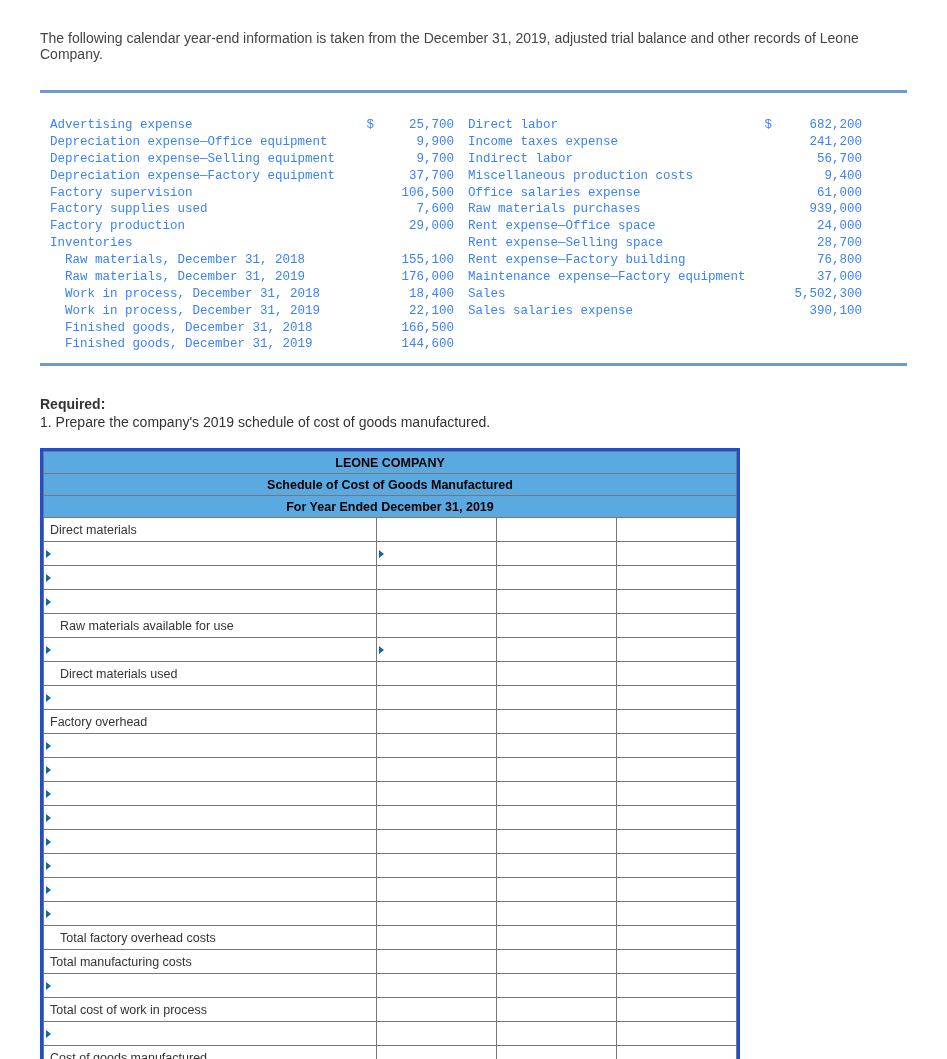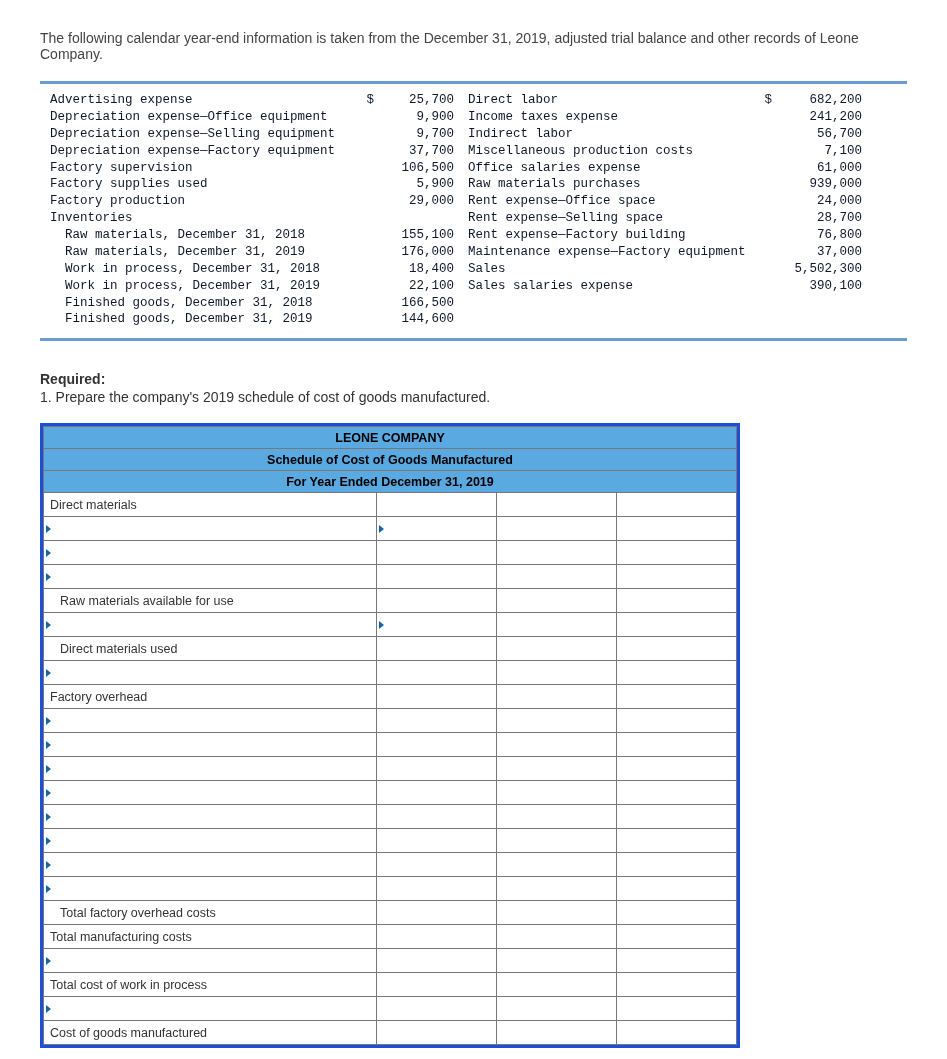--- a/index.html
+++ b/index.html
@@ -4,29 +4,29 @@
 <style>
   * { box-sizing: border-box; }
   body {
     font-family: Arial, Helvetica, sans-serif;
     font-size: 13px;
     color: #333;
     margin: 0;
     padding: 30px 40px;
     background: #fff;
   }
-  .intro { font-size: 14px; color: #444; margin-bottom: 19px; max-width: 870px; }
+  .intro { font-size: 14px; color: #444; margin-bottom: 28px; max-width: 870px; }
   .tb-box {
     border-top: 3px solid #6b9bd1;
     border-bottom: 3px solid #6b9bd1;
-    padding: 8px 10px 10px 10px;
+    padding: 24px 10px 10px 10px;
     margin-bottom: 30px;
     font-family: "Courier New", monospace;
     font-size: 12.5px;
-    color: #0f172a;
+    color: #3b82f6;
     max-width: 880px;
   }
   .tb-row { display: flex; line-height: 1.35; }
   .tb-col-l { width: 310px; white-space: pre; }
   .tb-col-lv { width: 80px; text-align: right; white-space: pre; }
   .tb-gap { width: 14px; }
   .tb-col-r { width: 290px; white-space: pre; }
   .tb-col-rv { width: 90px; text-align: right; white-space: pre; }
   .tb-col-sym { width: 14px; text-align: right; }
   .req-h { font-size: 14px; font-weight: bold; margin-bottom: 2px; }
@@ -110,35 +110,35 @@
         <div class="tb-col-sym"></div>
         <div class="tb-col-rv">56,700</div>
       </div>
       <div class="tb-row">
         <div class="tb-col-l">Depreciation expense—Factory equipment</div>
         <div class="tb-col-sym"></div>
         <div class="tb-col-lv">37,700</div>
         <div class="tb-gap"></div>
         <div class="tb-col-r">Miscellaneous production costs</div>
         <div class="tb-col-sym"></div>
-        <div class="tb-col-rv">7,100</div>
+        <div class="tb-col-rv">9,400</div>
       </div>
       <div class="tb-row">
         <div class="tb-col-l">Factory supervision</div>
         <div class="tb-col-sym"></div>
         <div class="tb-col-lv">106,500</div>
         <div class="tb-gap"></div>
         <div class="tb-col-r">Office salaries expense</div>
         <div class="tb-col-sym"></div>
         <div class="tb-col-rv">61,000</div>
       </div>
       <div class="tb-row">
         <div class="tb-col-l">Factory supplies used</div>
         <div class="tb-col-sym"></div>
-        <div class="tb-col-lv">5,900</div>
+        <div class="tb-col-lv">7,600</div>
         <div class="tb-gap"></div>
         <div class="tb-col-r">Raw materials purchases</div>
         <div class="tb-col-sym"></div>
         <div class="tb-col-rv">939,000</div>
       </div>
       <div class="tb-row">
         <div class="tb-col-l">Factory production</div>
         <div class="tb-col-sym"></div>
         <div class="tb-col-lv">29,000</div>
         <div class="tb-gap"></div>

